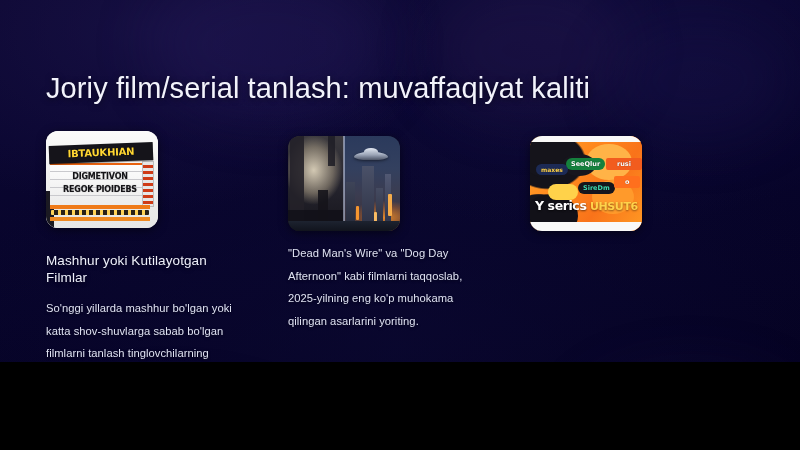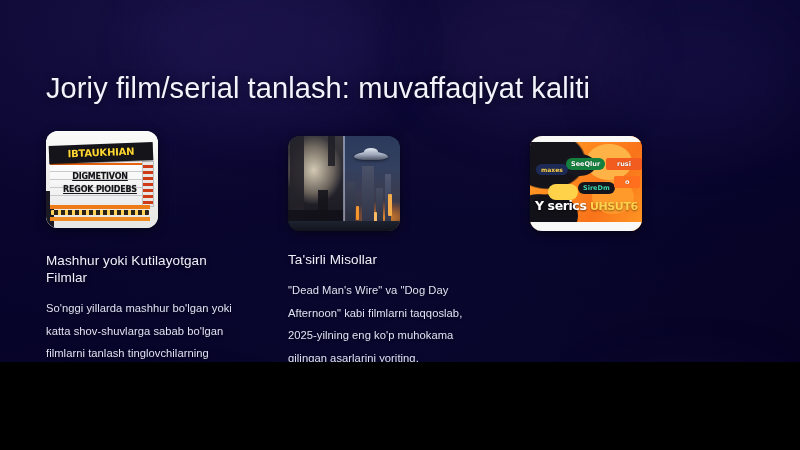--- a/index.html
+++ b/index.html
@@ -124,21 +124,20 @@
     overflow:hidden;
   }
   .mq-line { position:absolute; left:0; right:0; height:1px; background:#c9c9cd; }
   .mq-board .mq-text {
     position:relative;
     color:#151418;
     font-family:"DejaVu Sans", sans-serif;
     font-weight:700; font-size:8px; letter-spacing:-0.2px;
     text-align:center;
     text-shadow: 0 0 1px rgba(0,0,0,0.4);
-    text-decoration: underline;
   }
   .mq-text.t1 { margin-top:7px; }
   .mq-text.t2 { margin-top:4px; }
   .mq-side {
     position:absolute; right:4px; top:30px; width:10px; height:44px;
     background: repeating-linear-gradient(180deg,#e6e6e6 0 3px,#cf3b16 3px 6px);
     border:1px solid #bdbdbd;
   }
   .mq-stripe {
     position:absolute; left:4px; width:100px; height:4px; background:#ef7a18;
@@ -320,21 +319,20 @@
             <div class="tower tw4"></div>
             <div class="glow g1"></div>
             <div class="glow g2"></div>
             <div class="glow g3"></div>
             <div class="ufo"></div>
           </div>
           <div class="seam"></div>
           <div class="dp-base"></div>
         </div>
       </div>
-      <div class="card-heading">Ta'sirli Misollar</div>
       <div class="card-body">"Dead Man's Wire" va "Dog Day Afternoon" kabi filmlarni taqqoslab, 2025-yilning eng ko'p muhokama qilingan asarlarini yoriting.</div>
     </div>
 
     <div class="col c3">
       <div class="thumb">
         <div class="collage">
           <div class="cl-bg"></div>
           <div class="blob bl-dark1"></div>
           <div class="blob bl-dark2"></div>
           <div class="blob bl-or1"></div>

